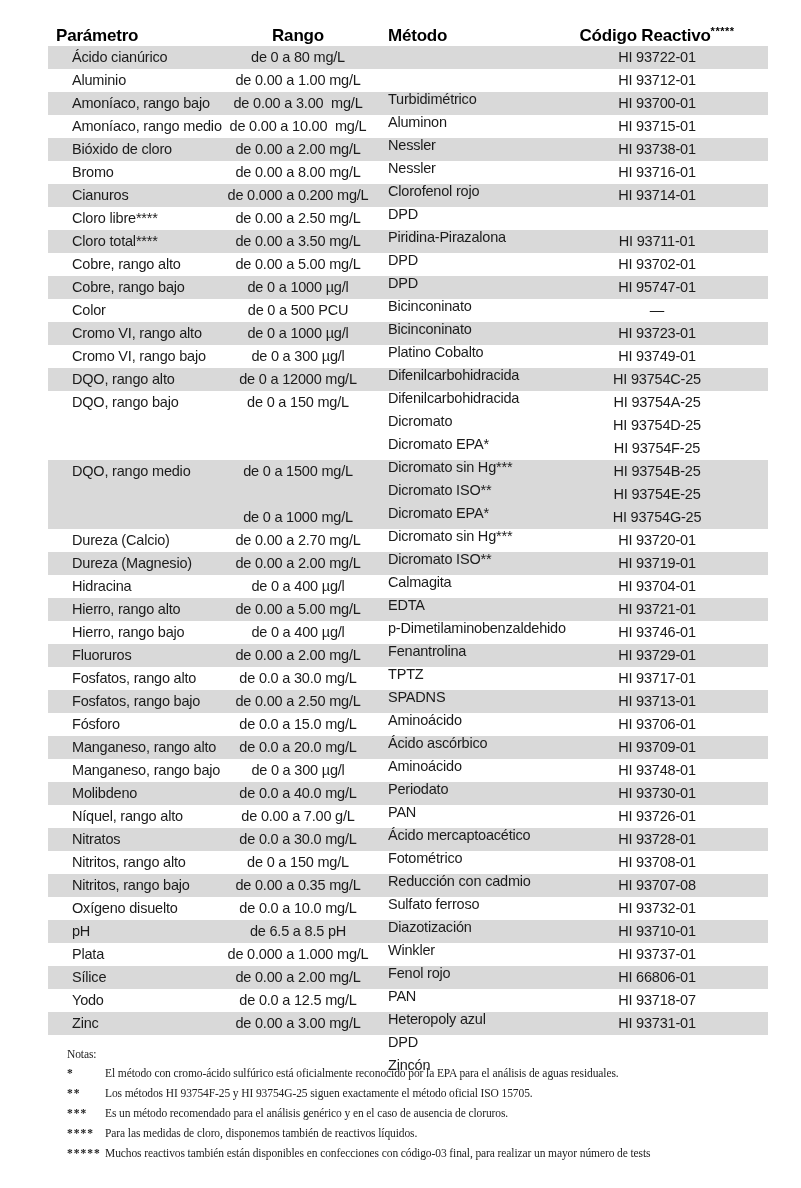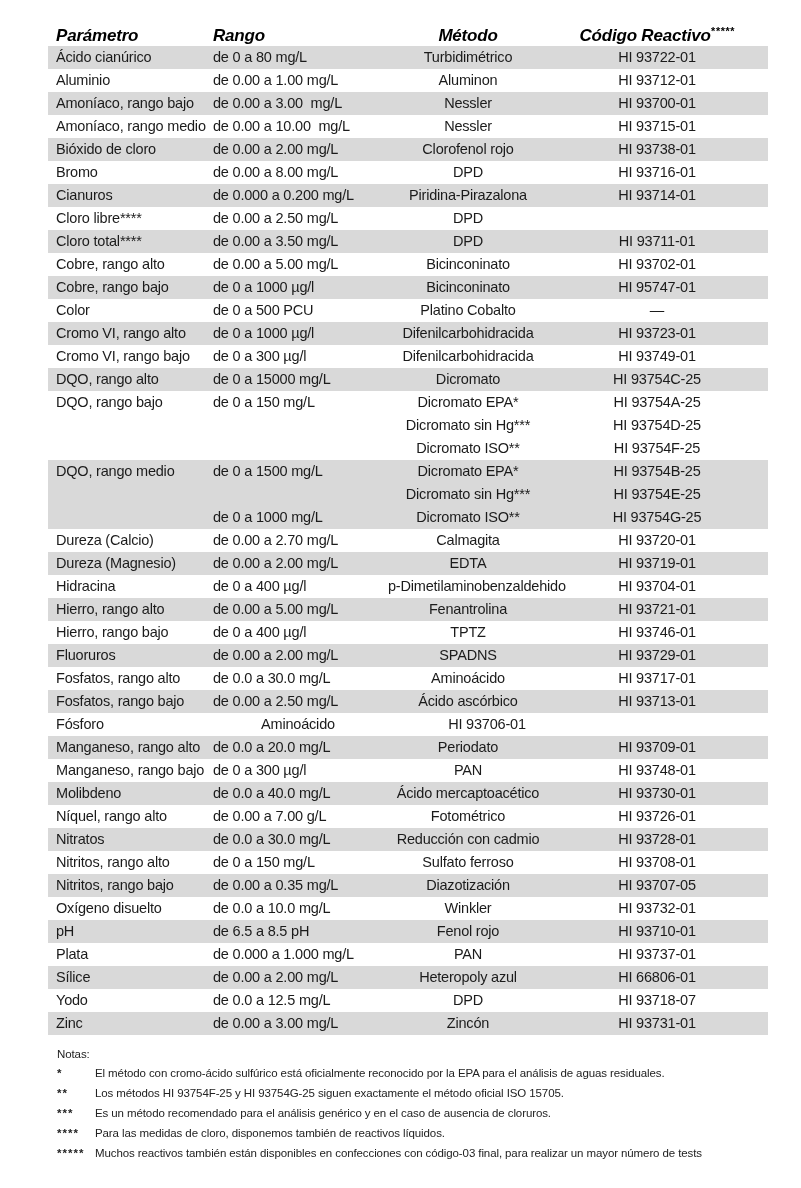--- a/index.html
+++ b/index.html
@@ -5,31 +5,31 @@
   html,body { margin:0; padding:0; background:#ffffff; }
   .page {
     position:relative;
     width:801px; height:1188px;
     background:#ffffff;
     font-family:"Liberation Sans", sans-serif;
     color:#1b1b1b;
     overflow:hidden;
   }
   .table { position:absolute; left:48px; top:22px; width:720px; }
-  .thead { display:flex; align-items:flex-end; height:24px; font-weight:bold; font-style:italic; font-size:17px; letter-spacing:-0.2px; color:#000; }
+  .thead { display:flex; align-items:flex-end; height:24px; font-weight:bold; font-size:17px; letter-spacing:-0.2px; color:#000; }
   .row   { display:flex; height:23px; line-height:23px; font-size:14.5px; letter-spacing:-0.2px; }
   .row.shaded { background:#d9d9d9; }
-  .c1 { width:165px; padding-left:8px; box-sizing:border-box; text-align:left; white-space:pre; }
-  .c2 { width:170px; text-align:left; white-space:pre; }
-  .c3 { width:160px; margin-left:5px; text-align:center; white-space:pre; }
+  .c1 { width:165px; padding-left:24px; box-sizing:border-box; text-align:left; white-space:pre; }
+  .c2 { width:170px; text-align:center; white-space:pre; }
+  .c3 { width:160px; margin-left:5px; text-align:left; white-space:pre;margin-top:42px; }
   .c4 { width:178px; margin-left:20px; text-align:center; white-space:pre; font-weight:normal; }
   .thead .c1 { padding-left:8px; }
   .thead .c4 { font-weight:bold; }
   .hdr-sup { font-size:11px; vertical-align:6px; letter-spacing:0.5px; }
-  .notes { position:absolute; left:57px; top:1048px; width:700px; font-size:11.5px; letter-spacing:-0.1px; color:#222; }
+  .notes { position:absolute; left:67px; top:1048px; width:700px; font-size:11.5px; letter-spacing:-0.1px; color:#222;font-family:Liberation Serif, serif; }
   .notes-title { margin-bottom:7px; }
   .note-row { display:flex; margin-bottom:8px; }
   .note-marker { width:38px; flex:0 0 38px; font-weight:bold; letter-spacing:1px; }
   .note-text { flex:1; }
 </style>
 </head>
 <body>
 
 <div class="page">
 
@@ -119,21 +119,21 @@
           <div class="c4">HI 93723-01</div>
         </div>
         <div class="row">
           <div class="c1">Cromo VI, rango bajo</div>
           <div class="c2">de 0 a 300 µg/l</div>
           <div class="c3">Difenilcarbohidracida</div>
           <div class="c4">HI 93749-01</div>
         </div>
         <div class="row shaded">
           <div class="c1">DQO, rango alto</div>
-          <div class="c2">de 0 a 15000 mg/L</div>
+          <div class="c2">de 0 a 12000 mg/L</div>
           <div class="c3">Dicromato</div>
           <div class="c4">HI 93754C-25</div>
         </div>
         <div class="row">
           <div class="c1">DQO, rango bajo</div>
           <div class="c2">de 0 a 150 mg/L</div>
           <div class="c3">Dicromato EPA*</div>
           <div class="c4">HI 93754A-25</div>
         </div>
         <div class="row">
@@ -209,20 +209,21 @@
           <div class="c4">HI 93717-01</div>
         </div>
         <div class="row shaded">
           <div class="c1">Fosfatos, rango bajo</div>
           <div class="c2">de 0.00 a 2.50 mg/L</div>
           <div class="c3">Ácido ascórbico</div>
           <div class="c4">HI 93713-01</div>
         </div>
         <div class="row">
           <div class="c1">Fósforo</div>
+          <div class="c2">de 0.0 a 15.0 mg/L</div>
           <div class="c3">Aminoácido</div>
           <div class="c4">HI 93706-01</div>
         </div>
         <div class="row shaded">
           <div class="c1">Manganeso, rango alto</div>
           <div class="c2">de 0.0 a 20.0 mg/L</div>
           <div class="c3">Periodato</div>
           <div class="c4">HI 93709-01</div>
         </div>
         <div class="row">
@@ -252,21 +253,21 @@
         <div class="row">
           <div class="c1">Nitritos, rango alto</div>
           <div class="c2">de 0 a 150 mg/L</div>
           <div class="c3">Sulfato ferroso</div>
           <div class="c4">HI 93708-01</div>
         </div>
         <div class="row shaded">
           <div class="c1">Nitritos, rango bajo</div>
           <div class="c2">de 0.00 a 0.35 mg/L</div>
           <div class="c3">Diazotización</div>
-          <div class="c4">HI 93707-05</div>
+          <div class="c4">HI 93707-08</div>
         </div>
         <div class="row">
           <div class="c1">Oxígeno disuelto</div>
           <div class="c2">de 0.0 a 10.0 mg/L</div>
           <div class="c3">Winkler</div>
           <div class="c4">HI 93732-01</div>
         </div>
         <div class="row shaded">
           <div class="c1">pH</div>
           <div class="c2">de 6.5 a 8.5 pH</div>

